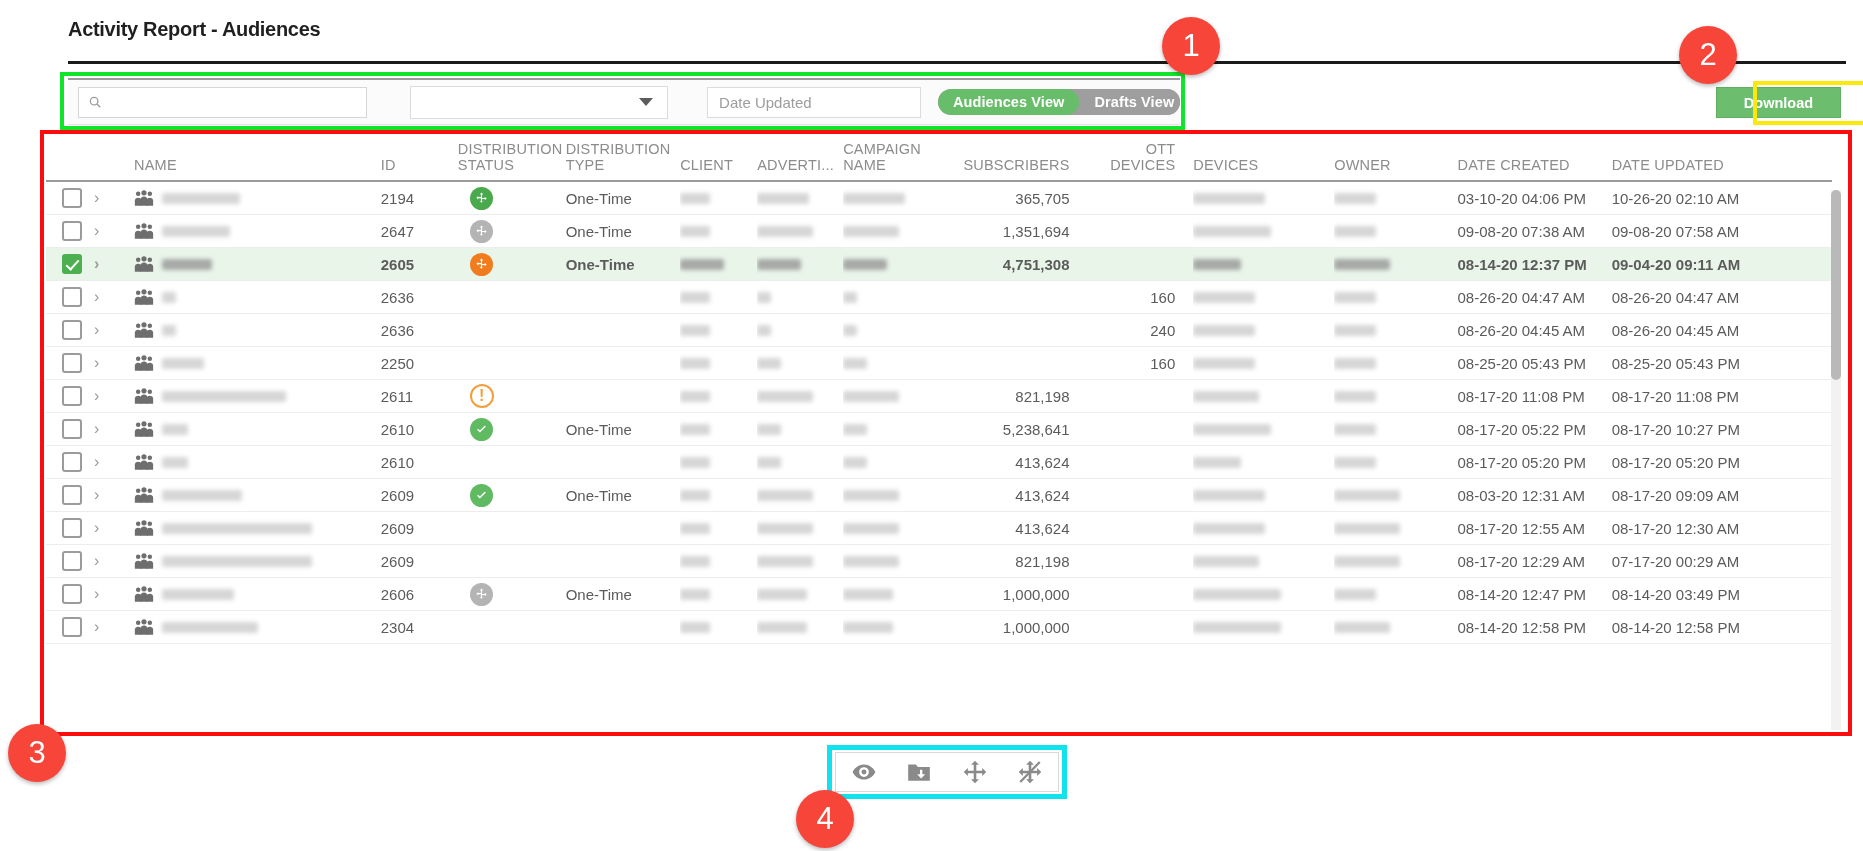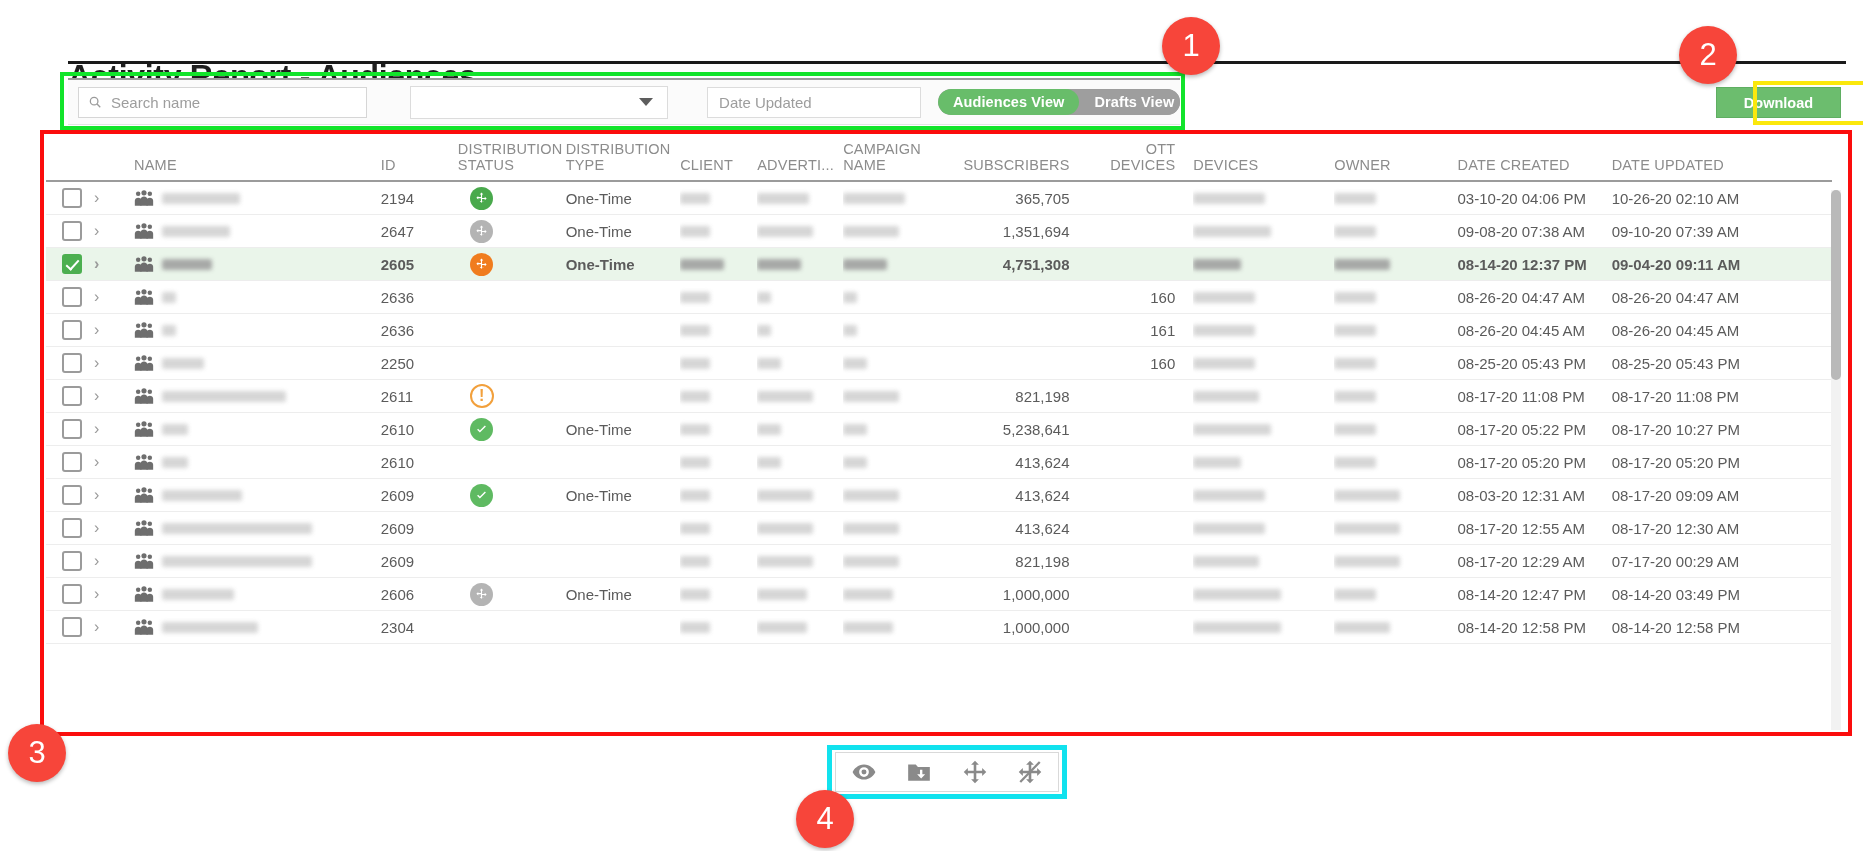--- a/index.html
+++ b/index.html
@@ -9,26 +9,25 @@
     background: #ffffff;
     font-family: "Liberation Sans", sans-serif;
     overflow: hidden;
   }
   #root { position: relative; width: 1863px; height: 851px; background:#fff; }
 
   
   .page-title {
     position: absolute;
     left: 68px; top: 18px;
-    font-size: 32px;
+    font-size: 20px;
     font-weight: bold;
     color: #1f1f1f;
     letter-spacing: -0.3px;
     white-space: nowrap;
-    margin-top: 40px;
   }
   .title-rule {
     position: absolute;
     left: 68px; top: 61px;
     width: 1778px; height: 3px;
     background: #1a1a1a;
   }
 
   
   .toolbar-wrap {
@@ -303,21 +302,20 @@
   <div class="page-title">Activity Report - Audiences</div>
   <div class="title-rule"></div>
 
   <div class="toolbar-wrap">
 
     <div class="search-box">
       <svg class="search-icon" viewBox="0 0 24 24" fill="none" stroke="currentColor" stroke-width="2.2">
         <circle cx="10.5" cy="10.5" r="6.5"></circle>
         <line x1="15.5" y1="15.5" x2="21" y2="21"></line>
       </svg>
-      <input class="search-input" type="text" placeholder="Search name" style="">
     </div>
 
     <div class="select-box">
       <span class="select-value"></span>
       <span class="caret"></span>
     </div>
 
     <div class="date-box">
       <input class="date-input" type="text" placeholder="Date Updated" style="">
     </div>
@@ -422,21 +420,21 @@
               </span></td>
             <td>One-Time</td>
             <td><span class="redacted" style="width:30px;margin-left:0"></span></td>
             <td><span class="redacted" style="width:56px;margin-left:0"></span></td>
             <td><span class="redacted" style="width:56px;margin-left:0"></span></td>
             <td class="num">1,351,694</td>
             <td class="num"></td>
             <td><span class="redacted" style="width:78px;margin-left:0"></span></td>
             <td><span class="redacted" style="width:42px;margin-left:0"></span></td>
             <td>09-08-20 07:38 AM</td>
-            <td>09-10-20 07:39 AM</td>
+            <td>09-08-20 07:58 AM</td>
           </tr>
           <tr class="row-selected">
             <td><span class="cb checked"></span><span class="chev">›</span></td>
             <td>
               <div class="namecell">
                 <span class="people-icon"><svg viewBox="0 0 24 20" fill="currentColor">
                     <circle cx="5" cy="4.4" r="2.7"></circle>
                     <circle cx="12" cy="3.4" r="3.1"></circle>
                     <circle cx="19" cy="4.4" r="2.7"></circle>
                     <path d="M1 19v-6.2c0-2 1.9-3.4 4-3.4s4 1.4 4 3.4V19H1z"></path>
@@ -506,21 +504,21 @@
                 <span class="redacted" style="width:14px"></span>
               </div>
             </td>
             <td>2636</td>
             <td></td>
             <td></td>
             <td><span class="redacted" style="width:30px;margin-left:0"></span></td>
             <td><span class="redacted" style="width:14px;margin-left:0"></span></td>
             <td><span class="redacted" style="width:14px;margin-left:0"></span></td>
             <td class="num"></td>
-            <td class="num">161</td>
+            <td class="num">240</td>
             <td><span class="redacted" style="width:62px;margin-left:0"></span></td>
             <td><span class="redacted" style="width:42px;margin-left:0"></span></td>
             <td>08-26-20 04:45 AM</td>
             <td>08-26-20 04:45 AM</td>
           </tr>
           <tr>
             <td><span class="cb"></span><span class="chev">›</span></td>
             <td>
               <div class="namecell">
                 <span class="people-icon"><svg viewBox="0 0 24 20" fill="currentColor">

